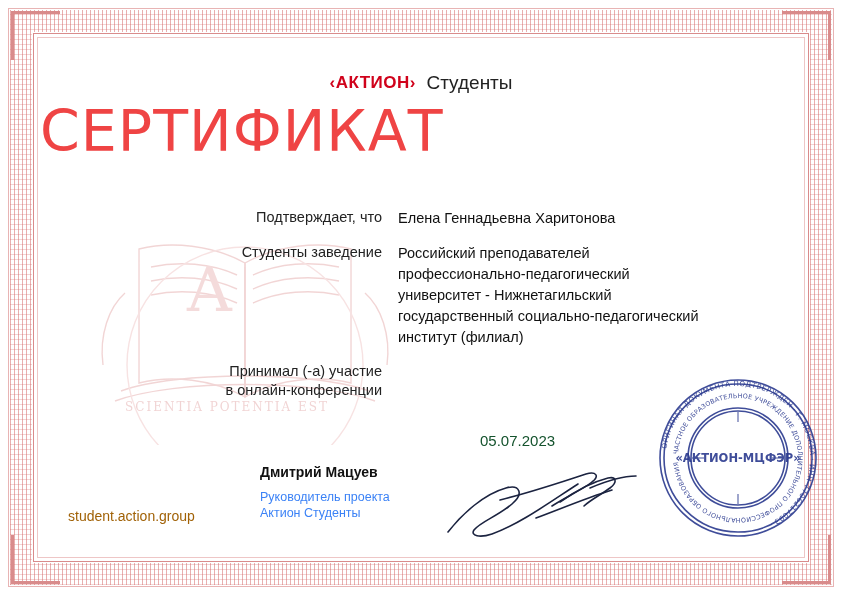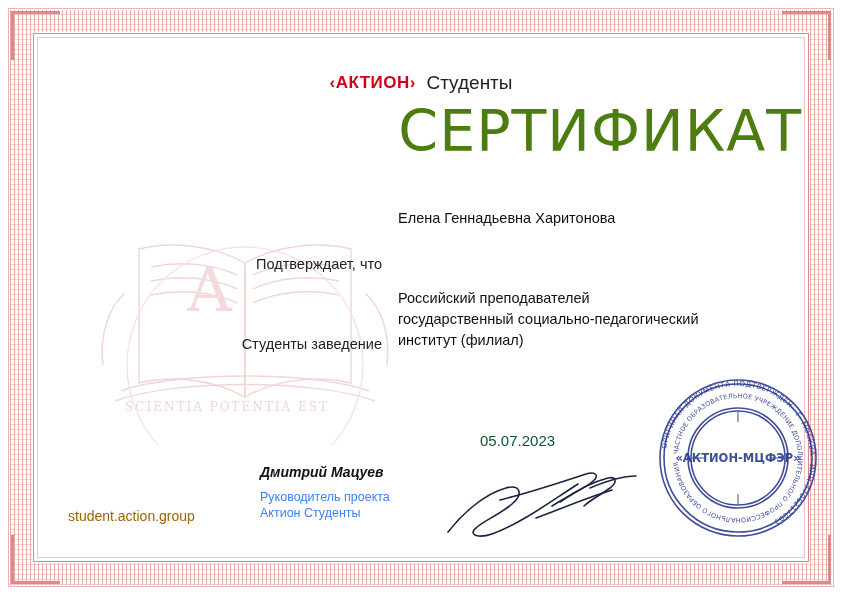--- a/index.html
+++ b/index.html
@@ -123,24 +123,24 @@
     color: #222;
     vertical-align: middle;
     margin-left: 6px;
   }
 
   .title {
     position: absolute;
     left: 0;
     right: 0;
     top: 58px;
-    text-align: right;
+    text-align: left;
     font-size: 57px;
     letter-spacing: 1px;
-    color: #4d7c0f;
+    color: #ef4444;
     font-weight: normal;
     font-family: "DejaVu Sans", sans-serif;
   }
 
   .fields {
     position: absolute;
     left: 0;
     right: 0;
     top: 168px;
   }
@@ -149,21 +149,20 @@
     margin-bottom: 14px;
   }
   .field-label {
     width: 358px;
     text-align: right;
     padding-right: 16px;
     font-size: 14.5px;
     color: #222;
     box-sizing: border-box;
     line-height: 19px;
-    margin-top: 47px;
   }
   .field-label .sub {
     display: block;
   }
   .field-value {
     flex: 1;
     font-size: 14.5px;
     color: #111;
     line-height: 21px;
   }
@@ -185,21 +184,20 @@
     position: absolute;
     left: 220px;
     top: 424px;
     width: 230px;
   }
   .sig-name {
     font-size: 14px;
     font-weight: bold;
     color: #111;
     margin-bottom: 9px;
-    font-style: italic;
   }
   .sig-role {
     font-size: 12.5px;
     color: #3b82f6;
     line-height: 16px;
   }
 
   .signature-mark {
     position: absolute;
     left: 400px;
@@ -280,26 +278,32 @@
           <span class="line">Елена Геннадьевна Харитонова</span>
         </div>
       </div>
 
       <div class="field-row row-org">
         <div class="field-label">
           <span>Студенты заведение</span>
         </div>
         <div class="field-value">
           <span class="line">Российский преподавателей</span>
+          <span class="line">профессионально-педагогический</span>
+          <span class="line">университет - Нижнетагильский</span>
           <span class="line">государственный социально-педагогический</span>
           <span class="line">институт (филиал)</span>
         </div>
       </div>
 
       <div class="field-row row-conf">
+        <div class="field-label">
+          <span>Принимал (-а) участие</span>
+          <span class="sub">в онлайн-конференции</span>
+        </div>
       </div>
 
     </div>
 
     <div class="date">05.07.2023</div>
 
     <div class="signature-block">
       <div class="sig-name">Дмитрий Мацуев</div>
       <div class="sig-role">
         <span>Руководитель проекта</span><br>

